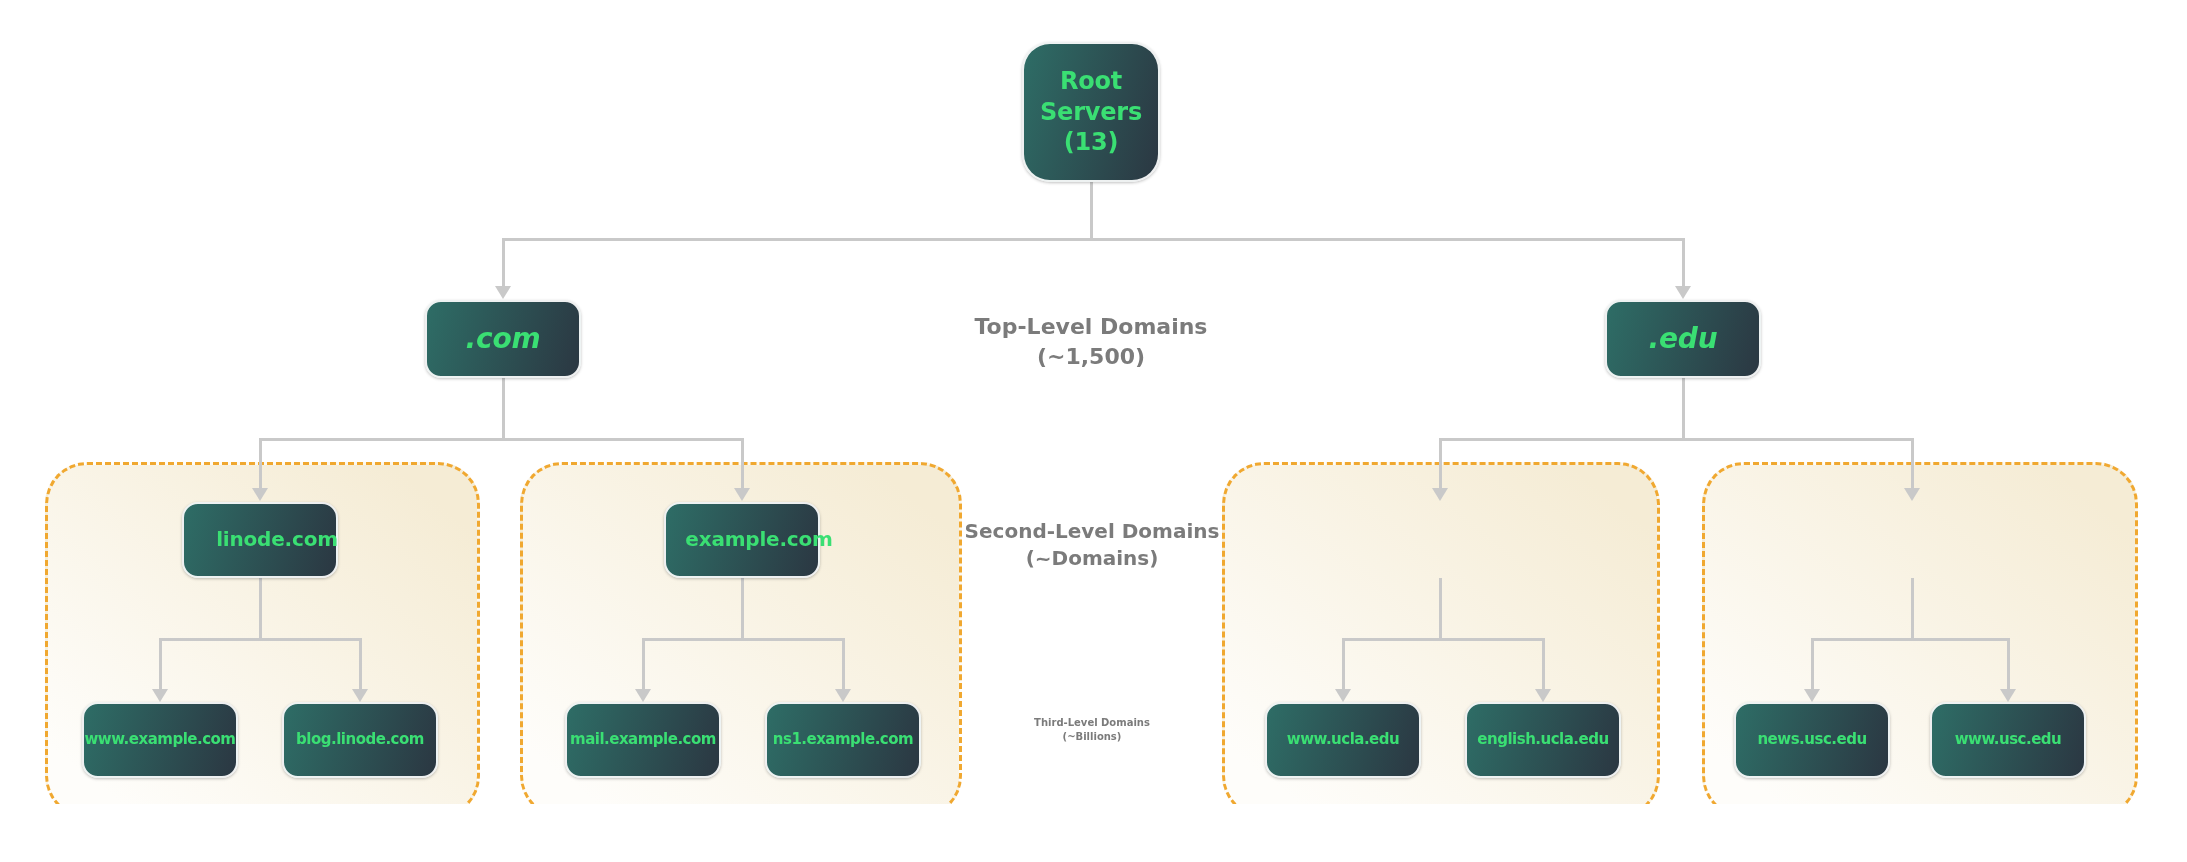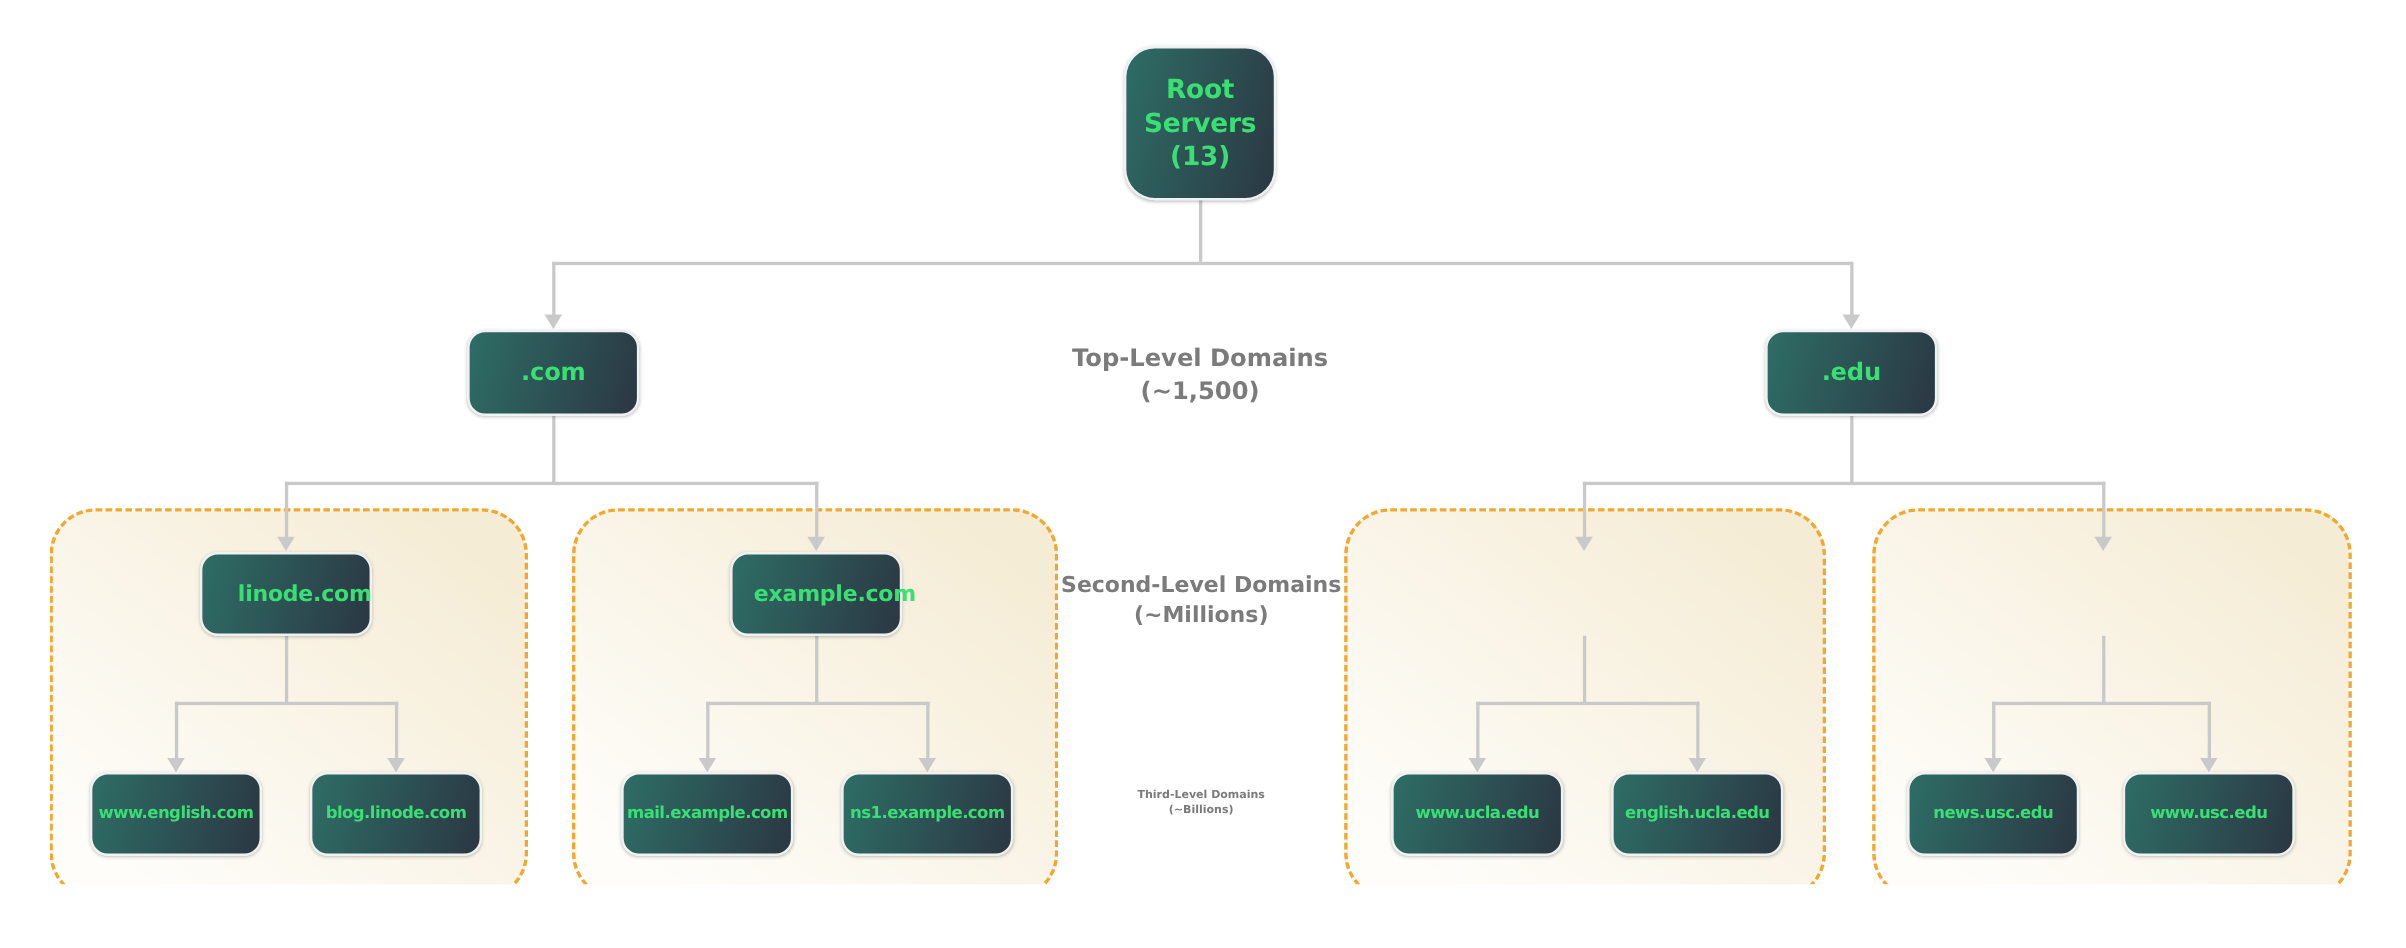--- a/index.html
+++ b/index.html
@@ -34,21 +34,21 @@
     text-align:center;color:var(--node-text);font-weight:bold;
     background:linear-gradient(105deg,var(--node-grad-start) 0%,var(--node-grad-end) 100%);
     border:2px solid rgba(255,255,255,0.92);
     border-radius:16px;
     box-shadow:0 1px 3px rgba(40,40,40,0.28);
     letter-spacing:-0.2px;
     white-space:nowrap;
     line-height:1.28;
   }
   .node-root{left:1022px;top:42px;width:138px;height:140px;border-radius:28px;font-size:24px;white-space:normal;padding:0 6px;}
-  .node-tld{width:156px;height:78px;font-size:22px;}
+  .node-tld{width:156px;height:78px;font-size:28px;font-style:italic;}
   .node-sld{width:156px;height:76px;font-size:20px;padding-left:34px;}
   .node-3ld{width:156px;height:76px;font-size:15px;letter-spacing:-0.5px;}
 
   
   .vline{position:absolute;width:3px;background:var(--connector);}
   .hline{position:absolute;height:3px;background:var(--connector);}
   .arrow{
     position:absolute;width:0;height:0;
     border-left:8px solid transparent;border-right:8px solid transparent;
     border-top:13px solid var(--connector);
@@ -123,35 +123,35 @@
   <div class="arrow" style="left:2000px;top:689px;"></div>
 
   <div class="node node-root">Root Servers (13)</div>
 
   <div class="node node-tld" style="left:425px;top:300px;">.com</div>
   <div class="node node-tld" style="left:1605px;top:300px;">.edu</div>
 
   <div class="node node-sld" style="left:182px;top:502px;">linode.com</div>
   <div class="node node-sld" style="left:664px;top:502px;">example.com</div>
 
-  <div class="node node-3ld" style="left:82px;top:702px;">www.english.com</div>
+  <div class="node node-3ld" style="left:82px;top:702px;">www.example.com</div>
   <div class="node node-3ld" style="left:282px;top:702px;">blog.linode.com</div>
   <div class="node node-3ld" style="left:565px;top:702px;">mail.example.com</div>
   <div class="node node-3ld" style="left:765px;top:702px;">ns1.example.com</div>
   <div class="node node-3ld" style="left:1265px;top:702px;">www.ucla.edu</div>
   <div class="node node-3ld" style="left:1465px;top:702px;">english.ucla.edu</div>
   <div class="node node-3ld" style="left:1734px;top:702px;">news.usc.edu</div>
   <div class="node node-3ld" style="left:1930px;top:702px;">www.usc.edu</div>
 
   <div class="level-label label-top">
     <div>Top-Level Domains</div>
     <div>(~1,500)</div>
   </div>
   <div class="level-label label-second">
     <div>Second-Level Domains</div>
-    <div>(~Millions)</div>
+    <div>(~Domains)</div>
   </div>
   <div class="level-label label-third">
     <div>Third-Level Domains</div>
     <div>(~Billions)</div>
   </div>
 
 </div>
 
 </body></html>

